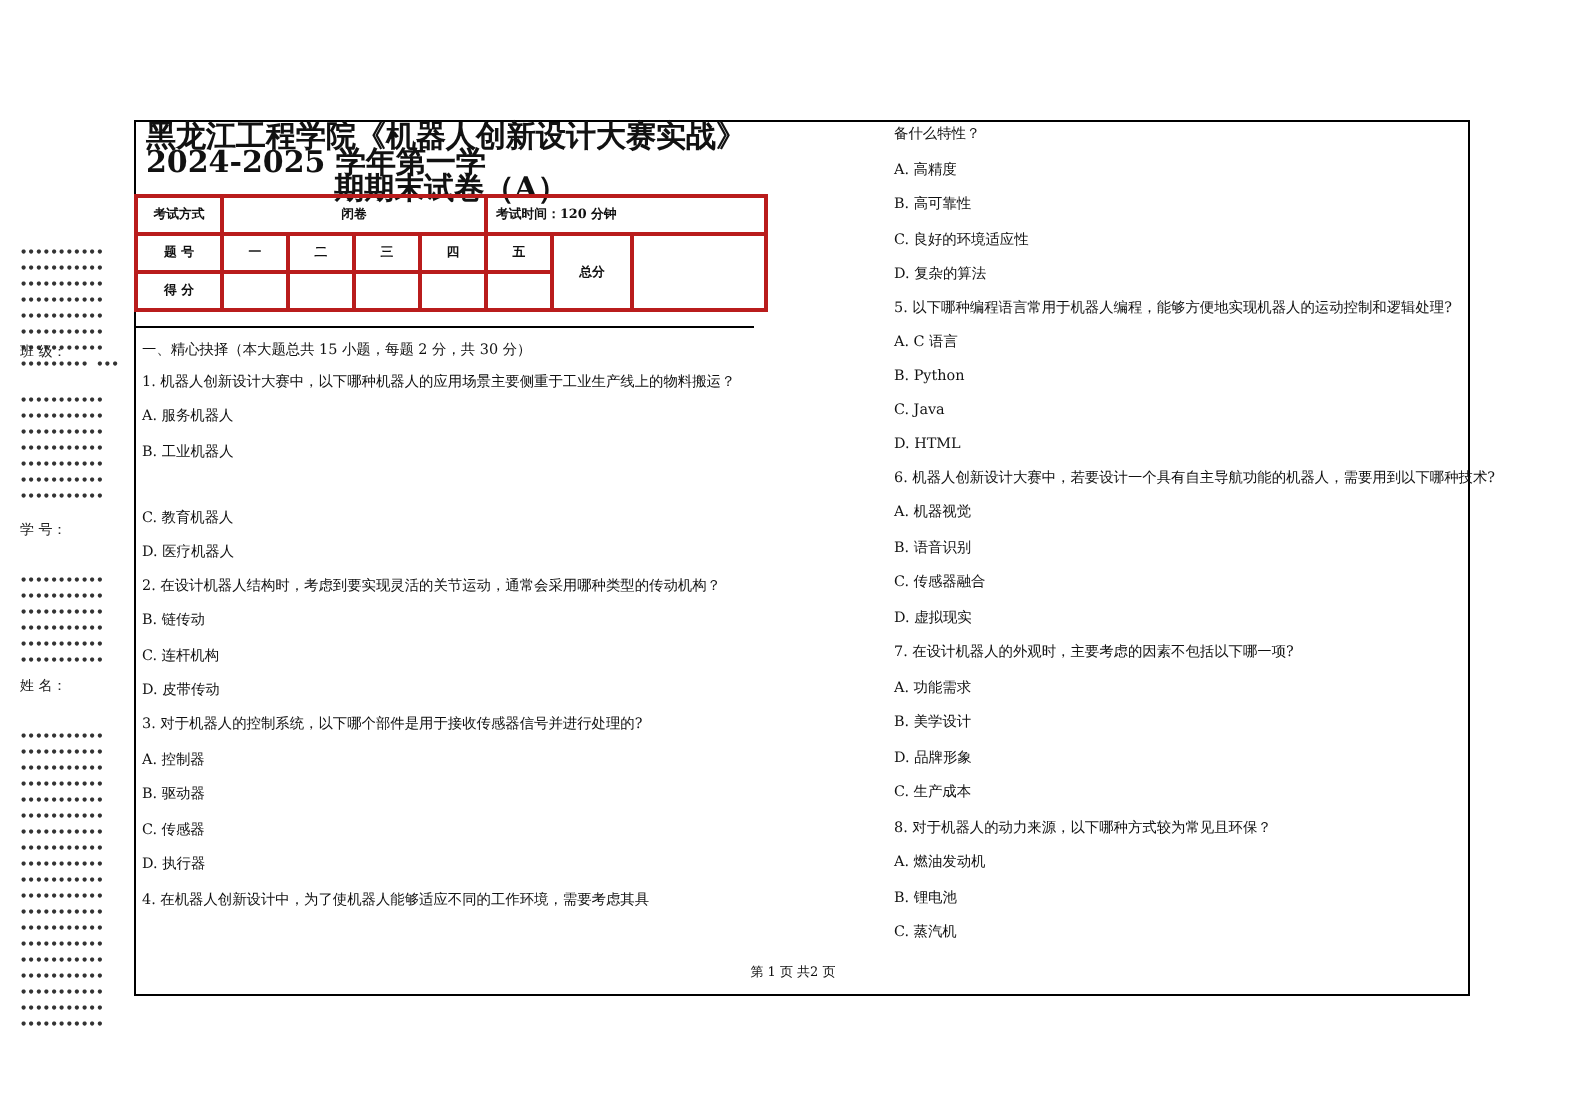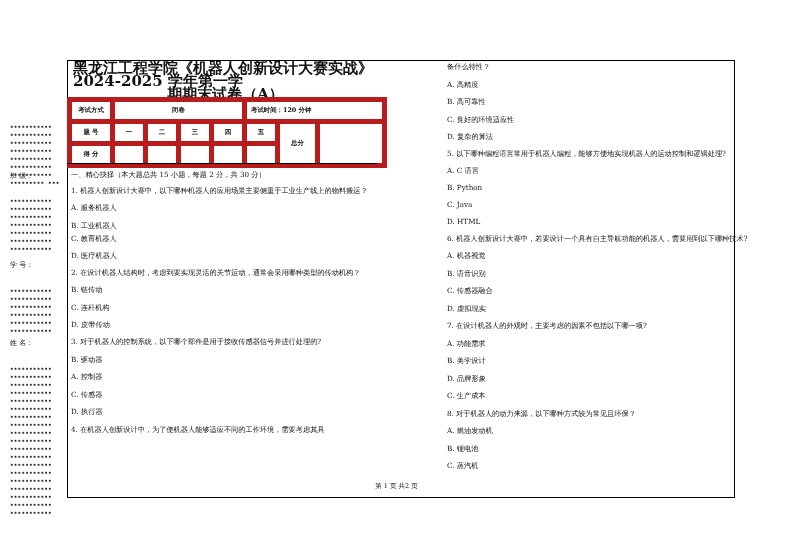--- a/index.html
+++ b/index.html
@@ -7,21 +7,21 @@
          font-family: "DejaVu Serif", "Liberation Serif", serif; color: #111; }
   .dots { position: absolute; left: 10px; font-size: 6px; line-height: 8px; letter-spacing: 0.2px;
           color: #333; white-space: pre; font-family: "DejaVu Sans Mono", monospace; font-weight: bold; }
   .margin-label { position: absolute; left: 10px; font-size: 7px; color: #222; font-weight: normal; }
   .frame { position: absolute; left: 67px; top: 60px; width: 668px; height: 438px;
            border: 1.3px solid #000; box-sizing: border-box; }
   .title { position: absolute; left: 73px; top: 62px; width: 305px; font-size: 15px; font-weight: bold;
            line-height: 13px; }
   .title .l2 { display: block; text-align: center; }
   table.score { position: absolute; left: 67px; top: 97px; border-collapse: collapse; font-size: 6.4px; }
-  table.score td { border: 5px solid #b91c1c; height: 17px; padding: 0; text-align: center; font-weight: bold; }
+  table.score td { border: 2px solid #b91c1c; height: 17px; padding: 0; text-align: center; font-weight: bold; }
   table.score td.time { text-align: left; padding-left: 4px; font-weight: bold; }
   .sep { position: absolute; left: 67px; top: 163px; width: 310px; border-top: 1px solid #000; }
   .col { position: absolute; font-size: 7.2px; line-height: 10px; }
   .col p { margin: 0; padding: 0; }
   .footer { position: absolute; left: 0; width: 793px; top: 482px; text-align: center; font-size: 6.5px; }
 </style>
 </head>
 <body>
 
 <div class="dots" style="top:123px;">•••••••••••
@@ -116,32 +116,32 @@
 </tbody>
   </table>
 
 <div class="sep"></div>
 
 <div class="col" style="left:71px; top:170px; width:310px;">
   <p style="margin-bottom:6px;">一、精心抉择（本大题总共 15 小题，每题 2 分，共 30 分）</p>
 
   <p style="margin-bottom:7px;">1. 机器人创新设计大赛中，以下哪种机器人的应用场景主要侧重于工业生产线上的物料搬运？</p>
   <p style="margin-bottom:7.5px;">A. 服务机器人</p>
-  <p style="margin-bottom:3px;">B. 工业机器人</p>
+  <p style="margin-bottom:23px;">B. 工业机器人</p>
   <p style="margin-bottom:7.5px;">C. 教育机器人</p>
   <p style="margin-bottom:7px;">D. 医疗机器人</p>
 
   <p style="margin-bottom:7px;">2. 在设计机器人结构时，考虑到要实现灵活的关节运动，通常会采用哪种类型的传动机构？</p>
   <p style="margin-bottom:7.5px;">B. 链传动</p>
   <p style="margin-bottom:7.5px;">C. 连杆机构</p>
   <p style="margin-bottom:7px;">D. 皮带传动</p>
 
   <p style="margin-bottom:7.5px;">3. 对于机器人的控制系统，以下哪个部件是用于接收传感器信号并进行处理的?</p>
+  <p style="margin-bottom:7.5px;">A. 控制器</p>
   <p style="margin-bottom:7.5px;">B. 驱动器</p>
-  <p style="margin-bottom:7.5px;">A. 控制器</p>
   <p style="margin-bottom:7.5px;">C. 传感器</p>
   <p style="margin-bottom:7.5px;">D. 执行器</p>
 
   <p>4. 在机器人创新设计中，为了使机器人能够适应不同的工作环境，需要考虑其具</p>
 </div>
 
 <div class="col" style="left:447px; top:62px; width:305px;">
   <p style="margin-bottom:7.5px;">备什么特性？</p>
   <p style="margin-bottom:7.5px;">A. 高精度</p>
   <p style="margin-bottom:7.5px;">B. 高可靠性</p>

